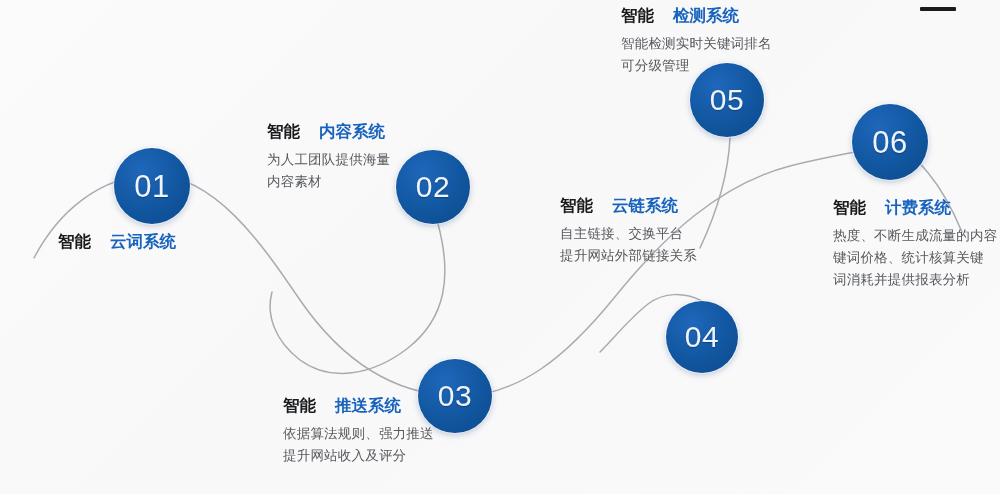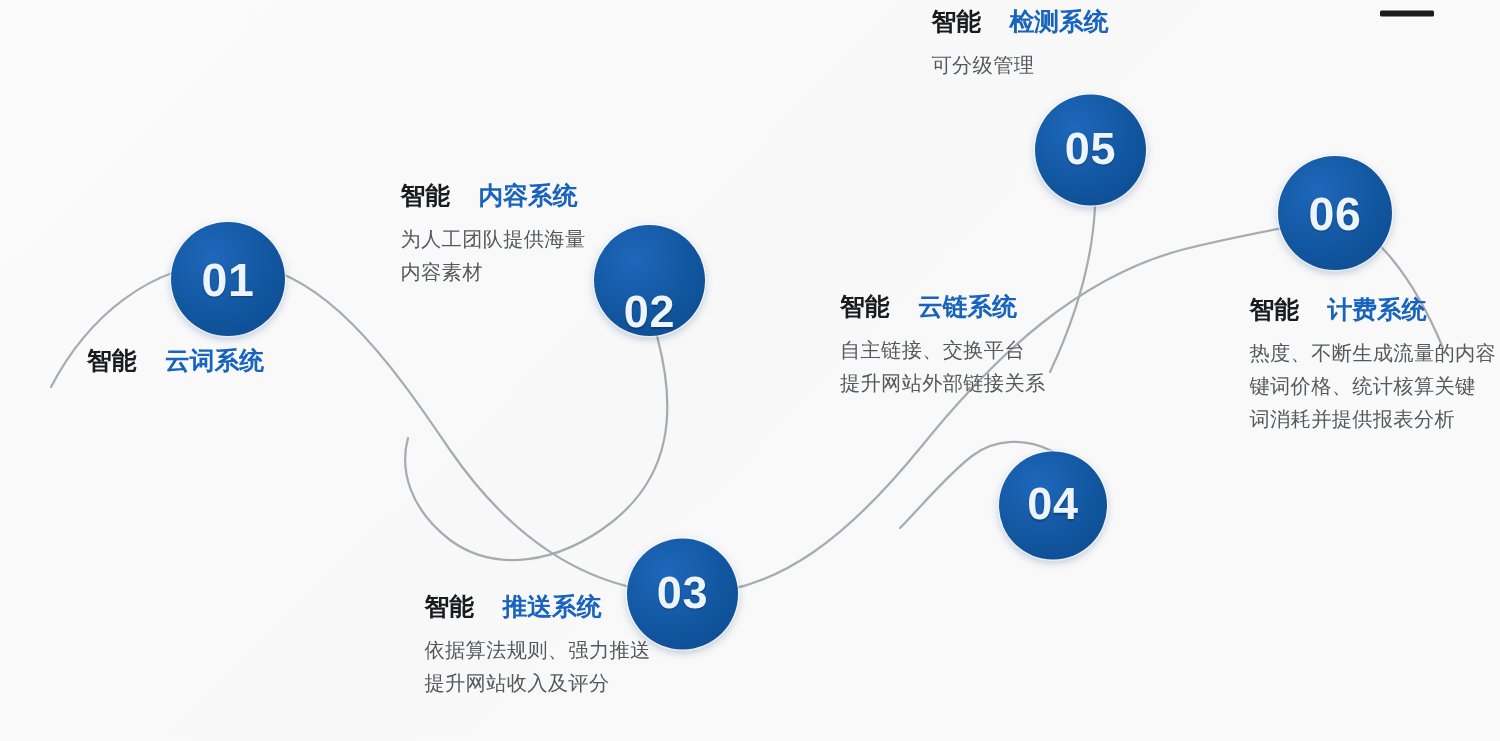--- a/index.html
+++ b/index.html
@@ -28,21 +28,21 @@
   
   .node {
     position: absolute;
     border-radius: 50%;
     background: radial-gradient(circle at 36% 30%, #1f67bb 0%, #11569f 55%, #0d4a8d 100%);
     box-shadow: 0 0 0 1px rgba(255,255,255,0.55), 0 2px 6px rgba(20,60,120,0.28);
     display: flex;
     align-items: center;
     justify-content: center;
     color: #eef4fb;
-    font-weight: 700;
+    font-weight: 400;
     letter-spacing: 0.5px;
     user-select: none;
   }
   .node span {
     display: block;
     line-height: 1;
     text-shadow: 0 1px 1px rgba(8,40,80,0.5);
   }
 
   
@@ -89,21 +89,21 @@
         <path d="M 890,144 C 916,152 942,184 962,232"></path>
         <path d="M 730,138 C 728,178 716,214 700,248"></path>
         <path d="M 702,301 C 684,292 664,292 648,304 C 630,318 614,338 600,352"></path>
       </g>
   </svg>
 
   <div id="nodes-layer">
       <div class="node" style="left: 114px; top: 148px; width: 76px; height: 76px; font-size: 31px;">
         <span>01</span>
       </div>
-      <div class="node" style="left: 396px; top: 150px; width: 74px; height: 74px; font-size: 30px; align-items: flex-end;">
+      <div class="node" style="left: 396px; top: 150px; width: 74px; height: 74px; font-size: 30px;">
         <span>02</span>
       </div>
       <div class="node" style="left: 418px; top: 359px; width: 74px; height: 74px; font-size: 30px;">
         <span>03</span>
       </div>
       <div class="node" style="left: 666px; top: 301px; width: 72px; height: 72px; font-size: 30px;">
         <span>04</span>
       </div>
       <div class="node" style="left: 690px; top: 63px; width: 74px; height: 74px; font-size: 30px;">
         <span>05</span>
@@ -134,20 +134,21 @@
       <div class="block" style="left: 560px; top: 196px;">
         <div class="title"><span class="dark">智能</span><span class="blue">云链系统</span></div>
         <div class="desc">
           <div>自主链接、交换平台</div>
           <div>提升网站外部链接关系</div>
         </div>
       </div>
       <div class="block" style="left: 621px; top: 6px;">
         <div class="title"><span class="dark">智能</span><span class="blue">检测系统</span></div>
         <div class="desc">
+          <div>智能检测实时关键词排名</div>
           <div>可分级管理</div>
         </div>
       </div>
       <div class="block" style="left: 833px; top: 198px;">
         <div class="title"><span class="dark">智能</span><span class="blue">计费系统</span></div>
         <div class="desc">
           <div>热度、不断生成流量的内容</div>
           <div>键词价格、统计核算关键</div>
           <div>词消耗并提供报表分析</div>
         </div>

